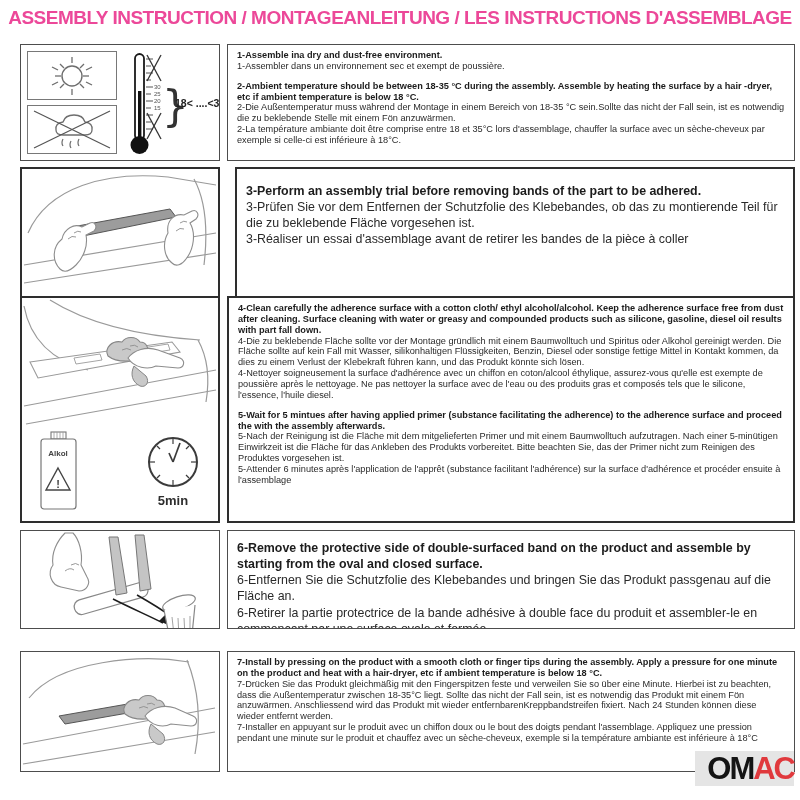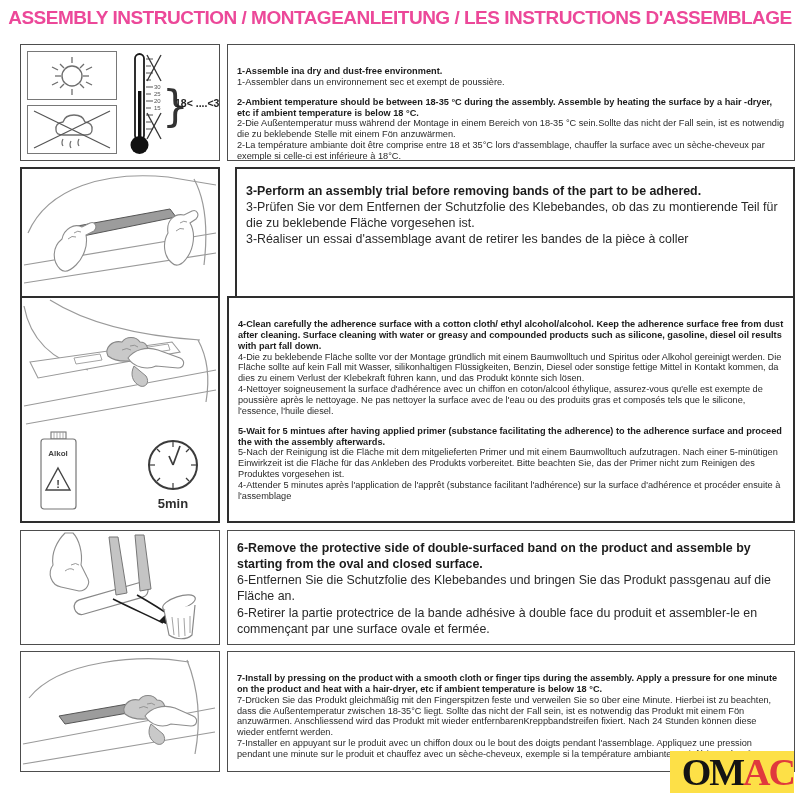--- a/index.html
+++ b/index.html
@@ -2,44 +2,44 @@
 <html><head>
 <meta charset="utf-8">
 <style>
   html,body{margin:0;padding:0;background:#ffffff;}
   body{width:800px;height:800px;font-family:"Liberation Sans",sans-serif;color:#1c1c1c;position:relative;overflow:hidden;}
   .page-title{position:absolute;top:7px;left:0;width:100%;text-align:center;font-weight:bold;
     font-size:19px;letter-spacing:-0.5px;color:#ec4899;white-space:nowrap;}
   .row{position:absolute;left:20px;right:5px;display:flex;gap:7px;box-sizing:border-box;}
   .cell{box-sizing:border-box;background:#fff;border:1.4px solid #4d4d4d;}
   .cell-left{width:200px;flex:none;overflow:hidden;}
-  .cell-right{flex:1;padding:21px 9px 4px 9px;overflow:hidden;}
+  .cell-right{flex:1;padding:5px 9px 4px 9px;overflow:hidden;}
   .thick .cell-right, .thick .cell-left{border-width:2px;border-color:#2e2e2e;}
   .row1{top:44px;height:117px;}
   .row2{top:167px;height:159px;gap:15px;}
   .row3{top:296px;height:227px;}
-  .row4{top:530px;height:115px;}
+  .row4{top:530px;height:99px;}
   .row5{top:651px;height:121px;}
   .txt-sm{font-size:9.2px;line-height:1.18;}
   .txt-lg{font-size:12.4px;line-height:1.3;}
   .en{font-weight:bold;}
   .de,.fr{font-weight:normal;color:#2a2a2a;}
   .sec-gap{height:9px;}
   .pad-top{padding-top:14px;}
   .pad-top-sm{padding-top:9px;}
   
   .r1-left{display:flex;align-items:center;gap:4px;padding:5px 2px 5px 6px;height:100%;box-sizing:border-box;}
   .icon-stack{display:flex;flex-direction:column;gap:5px;}
   .icon-box{width:90px;height:49px;border:1.5px solid #787878;display:flex;align-items:center;justify-content:center;box-sizing:border-box;}
   
   .r3-left{display:flex;flex-direction:column;height:100%;box-sizing:border-box;}
-  .r3-bottom{display:flex;justify-content:space-between;align-items:flex-end;padding:0 14px 10px 14px;}
+  .r3-bottom{display:flex;justify-content:space-between;align-items:center;padding:0 14px 10px 14px;}
   svg{display:block;}
-  .logo{position:absolute;top:751px;right:6px;background:#fde047;padding:2px 0 2px 12px;
-    font-family:Liberation Serif, serif;font-weight:900;font-size:38px;letter-spacing:-2px;line-height:1;}
+  .logo{position:absolute;top:751px;right:6px;background:#e5e5e5;padding:2px 0 2px 12px;
+    font-family:Liberation Sans, sans-serif;font-weight:900;font-size:31px;letter-spacing:-2px;line-height:1;}
   .logo .om{color:#141414;}
   .logo .ac{color:#e0393d;}
 </style>
 </head>
 <body>
 
 <div class="page-title">ASSEMBLY INSTRUCTION / MONTAGEANLEITUNG / LES INSTRUCTIONS D'ASSEMBLAGE</div>
 
 <div class="row row1">
   <div class="cell cell-left">
@@ -217,21 +217,21 @@
       </div>
     </div>
   </div>
   <div class="cell cell-right txt-sm">
     <div class="en">4-Clean carefully the adherence surface with a cotton cloth/ ethyl alcohol/alcohol. Keep the adherence surface free from dust after cleaning. Surface cleaning with water or greasy and compounded products such as silicone, gasoline, diesel oil results with part fall down.</div>
     <div class="de">4-Die zu beklebende Fläche sollte vor der Montage gründlich mit einem Baumwolltuch und Spiritus oder Alkohol gereinigt werden. Die Fläche sollte auf kein Fall mit Wasser, silikonhaltigen Flüssigkeiten, Benzin, Diesel oder sonstige fettige Mittel in Kontakt kommen, da dies zu einem Verlust der Klebekraft führen kann, und das Produkt könnte sich lösen.</div>
     <div class="fr">4-Nettoyer soigneusement la surface d'adhérence avec un chiffon en coton/alcool éthylique, assurez-vous qu'elle est exempte de poussière après le nettoyage. Ne pas nettoyer la surface avec de l'eau ou des produits gras et composés tels que le silicone, l'essence, l'huile diesel.</div>
     <div class="sec-gap"></div>
     <div class="en">5-Wait for 5 mintues after having applied primer (substance facilitating the adherence) to the adherence surface and proceed the with the assembly afterwards.</div>
     <div class="de">5-Nach der Reinigung ist die Fläche mit dem mitgelieferten Primer und mit einem Baumwolltuch aufzutragen. Nach einer 5-minütigen Einwirkzeit ist die Fläche für das Ankleben des Produkts vorbereitet. Bitte beachten Sie, das der Primer nicht zum Reinigen des Produktes vorgesehen ist.</div>
-    <div class="fr">4-Attender 5 minutes après l'application de l'apprêt (substance facilitant l'adhérence) sur la surface d'adhérence et procéder ensuite à l'assemblage</div>
+    <div class="fr">5-Attender 6 minutes après l'application de l'apprêt (substance facilitant l'adhérence) sur la surface d'adhérence et procéder ensuite à l'assemblage</div>
   </div>
 </div>
 
 <div class="row row4">
   <div class="cell cell-left">
     <svg width="196" height="111" viewBox="0 0 196 111">
       <path d="M44,2 C36,10 30,22 32,34 C26,42 30,54 40,56 L58,60 C66,60 70,52 66,46 L60,34 C62,22 58,8 52,2 Z" fill="#fff" stroke="#8d8d8d" stroke-width="1.1"></path>
       <g fill="none" stroke="#8d8d8d" stroke-width="0.9">
         <path d="M44,40 q5,-4 9,-1"></path>
           <path d="M50,34 q5,-3 8,0"></path>

